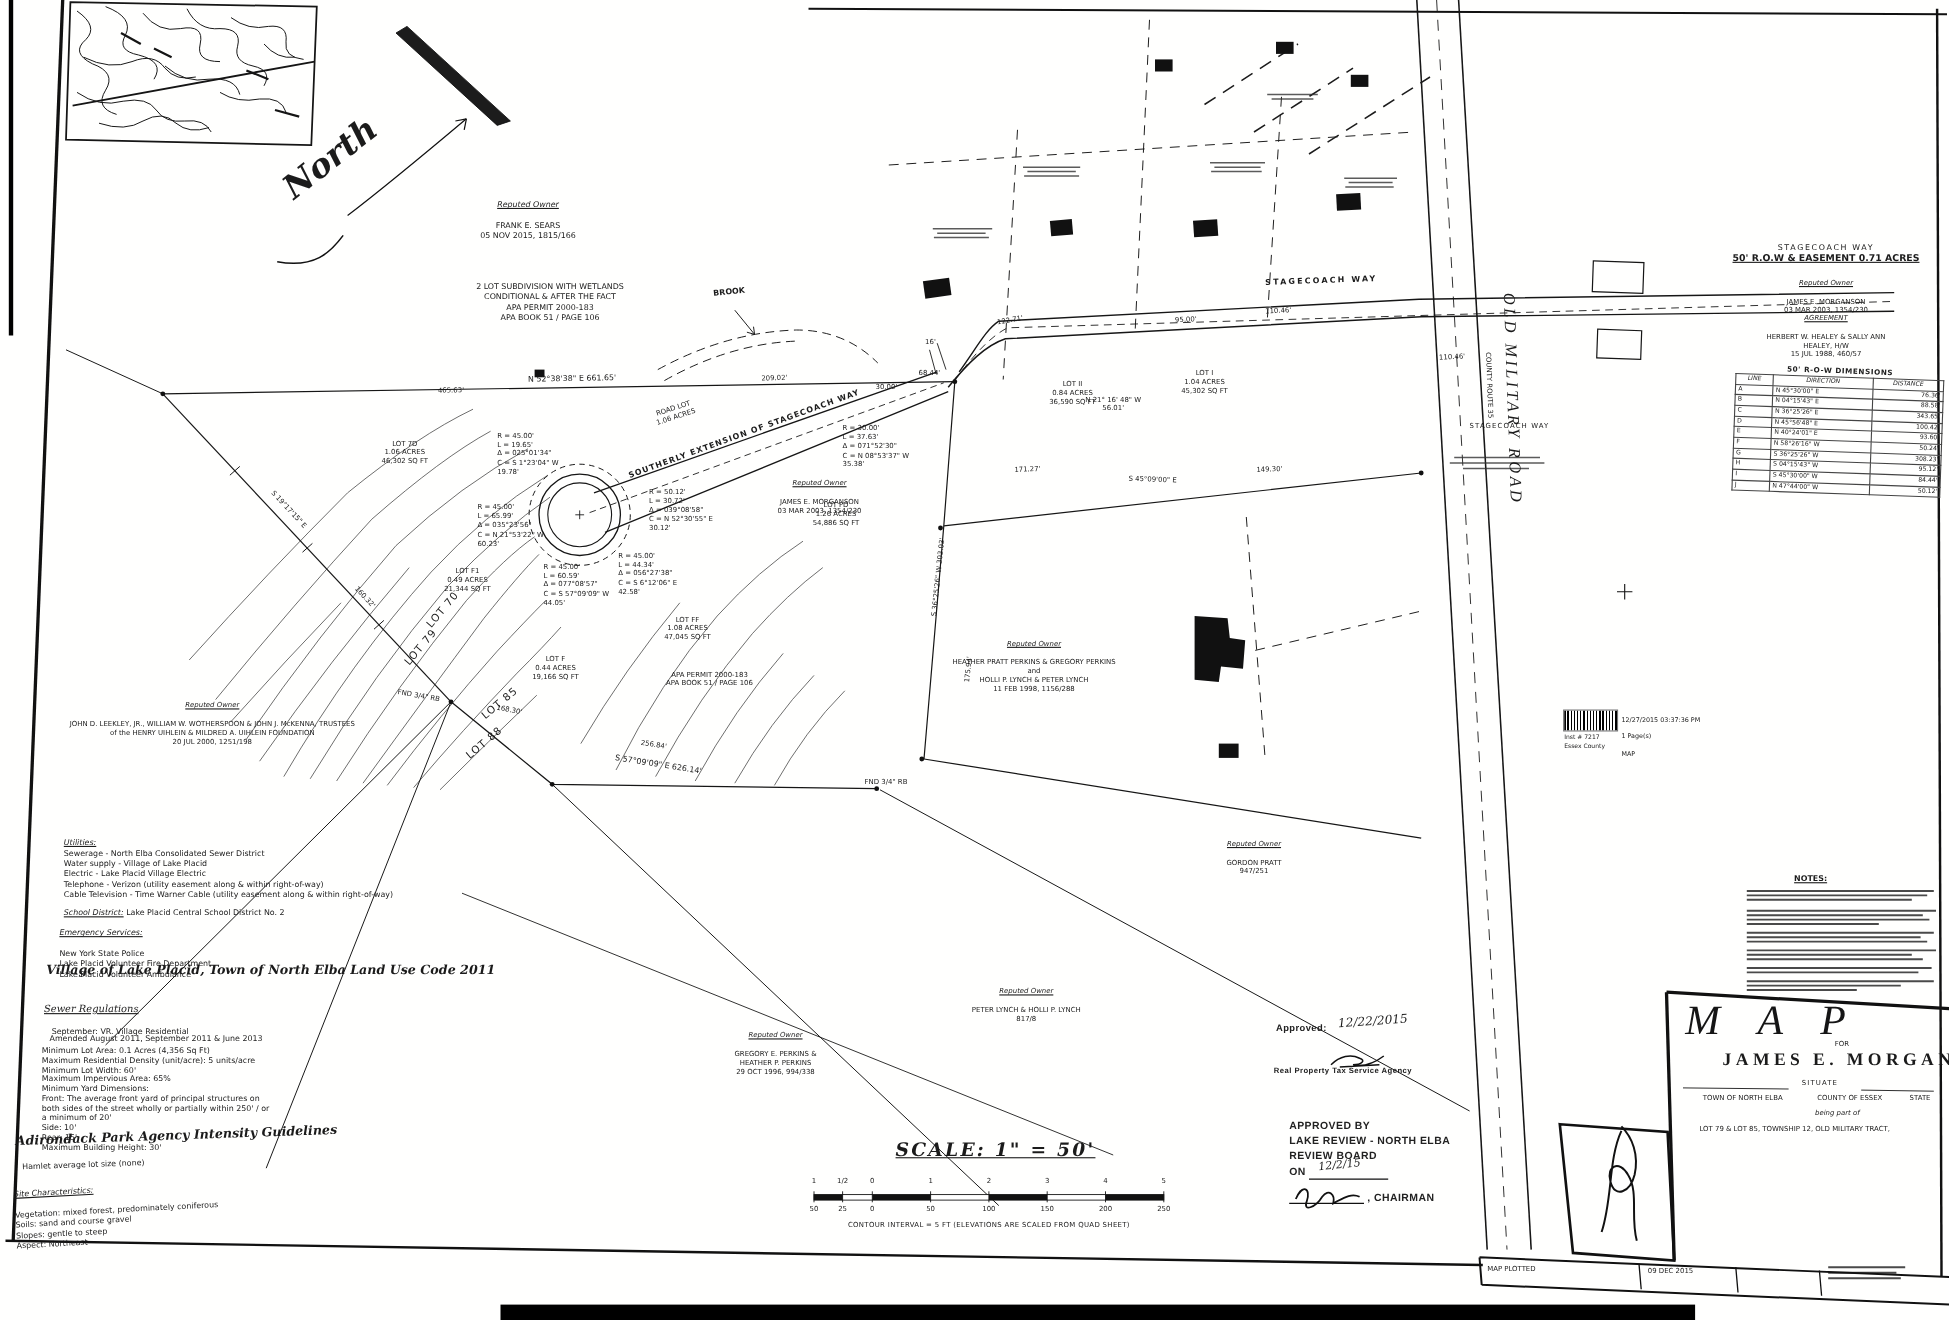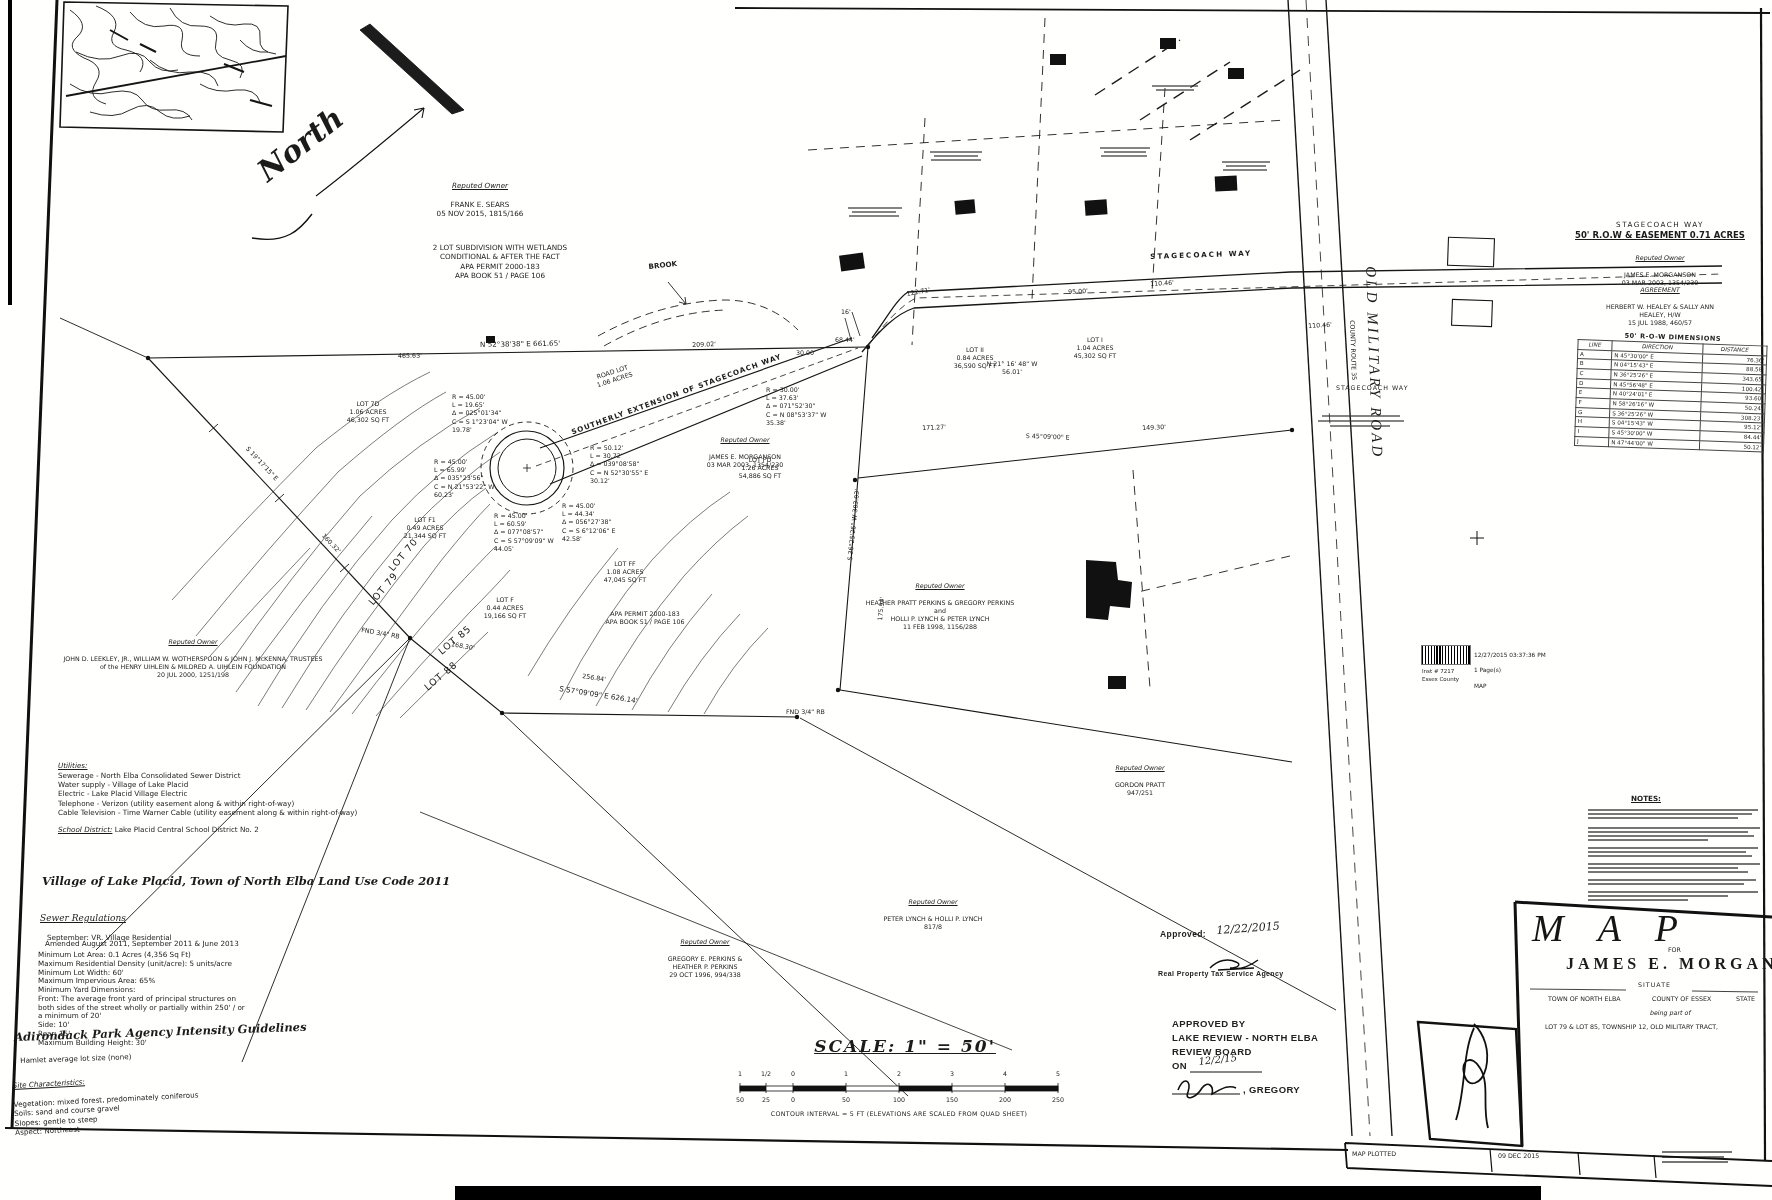--- a/index.html
+++ b/index.html
@@ -216,21 +216,21 @@
 </svg>
 
 <div class="lbl hand" style="left:250px;top:160px;transform:rotate(-38deg);font-size:30px;font-weight:700;">North</div>
 
 <div class="lbl t7" style="left:480px;top:172px;transform:translate(-50%,0);">
   <span class="oh">Reputed Owner</span>
   <span class="ob">FRANK E. SEARS
 05 NOV 2015,   1815/166</span>
 </div>
 
-<div class="lbl t7 ctr" style="left:500px;top:243px;transform:translate(-50%,0);text-align:center;">2 LOT SUBDIVISION WITH WETLANDS
+<div class="lbl t7 ctr" style="left:500px;top:256px;transform:translate(-50%,0);text-align:center;">2 LOT SUBDIVISION WITH WETLANDS
 CONDITIONAL &amp; AFTER THE FACT
 APA PERMIT 2000-183
 APA BOOK 51 / PAGE 106</div>
 
 <div class="lbl t7" style="left:648px;top:262px;transform:rotate(-6deg);font-weight:700;">BROOK</div>
 
 <div class="lbl t7" style="left:1150px;top:252px;transform:rotate(-2deg);letter-spacing:2px;font-weight:700;">STAGECOACH WAY</div>
 
 <div class="lbl t7" style="left:1660px;top:220px;transform:translate(-50%,0);letter-spacing:1.5px;">STAGECOACH WAY</div>
 <div class="lbl u" style="left:1660px;top:230px;transform:translate(-50%,0);font-size:8.5px;font-weight:700;white-space:nowrap;">50' R.O.W &amp; EASEMENT  0.71 ACRES</div>
@@ -382,20 +382,26 @@
   <span class="ohl">Utilities:</span>
   <span style="display:block;">Sewerage  -  North Elba Consolidated Sewer District
 Water supply  -  Village of Lake Placid
 Electric  -  Lake Placid Village Electric
 Telephone  -  Verizon (utility easement along &amp; within right-of-way)
 Cable Television  -  Time Warner Cable (utility easement along &amp; within right-of-way)</span>
 </div>
 <div class="lbl t7" style="left:58px;top:816px;">
   <span class="ohl">School District:</span><span>  Lake Placid Central School District No. 2</span>
 </div>
+<div class="lbl t7" style="left:54px;top:834px;">
+  <span class="ohl" style="display:block;">Emergency Services:</span>
+  <span style="display:block;">New York State Police
+Lake Placid Volunteer Fire Department
+Lake Placid Volunteer Ambulance</span>
+</div>
 <div class="lbl hand" style="left:42px;top:874px;font-size:11.5px;font-weight:700;">Village of Lake Placid, Town of North Elba Land Use Code 2011</div>
 <div class="lbl t7" style="left:45px;top:939px;">Amended August 2011, September 2011 &amp; June 2013</div>
 <div class="lbl hand u" style="left:40px;top:913px;font-size:9px;">Sewer Regulations</div>
 <div class="lbl t7" style="left:47px;top:933px;">September:  VR. Village Residential</div>
 <div class="lbl t7" style="left:38px;top:951px;line-height:1.22;">Minimum Lot Area: 0.1 Acres (4,356 Sq Ft)
 Maximum Residential Density (unit/acre): 5 units/acre
 Minimum Lot Width: 60'
 Maximum Impervious Area: 65%
 Minimum Yard Dimensions:
 Front: The average front yard of principal structures on
@@ -438,21 +444,21 @@
 <div class="lbl t6" style="left:899px;top:1110px;transform:translate(-50%,0);letter-spacing:.3px;">CONTOUR INTERVAL = 5 FT (ELEVATIONS ARE SCALED FROM QUAD SHEET)</div>
 
 <div class="lbl stamp" style="left:1160px;top:929px;font-size:8.5px;">Approved:</div>
 <div class="lbl hand" style="left:1216px;top:924px;transform:rotate(-4deg);font-size:11px;">12/22/2015</div>
 <div class="lbl stamp" style="left:1158px;top:970px;font-size:7px;">Real Property Tax Service Agency</div>
 <div class="lbl stamp" style="left:1172px;top:1018px;font-size:9.5px;">APPROVED BY</div>
 <div class="lbl stamp" style="left:1172px;top:1032px;font-size:9.5px;">LAKE REVIEW - NORTH ELBA</div>
 <div class="lbl stamp" style="left:1172px;top:1046px;font-size:9.5px;">REVIEW BOARD</div>
 <div class="lbl stamp" style="left:1172px;top:1060px;font-size:9.5px;">ON</div>
 <div class="lbl hand" style="left:1198px;top:1056px;transform:rotate(-6deg);font-size:10px;">12/2/15</div>
-<div class="lbl stamp" style="left:1243px;top:1084px;font-size:9.5px;">, GREGORY</div>
+<div class="lbl stamp" style="left:1243px;top:1084px;font-size:9.5px;">, CHAIRMAN</div>
 
 <div class="barcode"></div>
 <div class="lbl" style="left:1474px;top:644px;font-size:5.8px;line-height:1.35;">
   <span style="display:block;">12/27/2015 03:37:36 PM</span>
   <span style="display:block;">1 Page(s)</span>
   <span style="display:block;">MAP</span>
 </div>
 <div class="lbl" style="left:1422px;top:668px;font-size:5.5px;">Inst # 7217</div>
 <div class="lbl" style="left:1422px;top:676px;font-size:5.5px;">Essex County</div>
 

